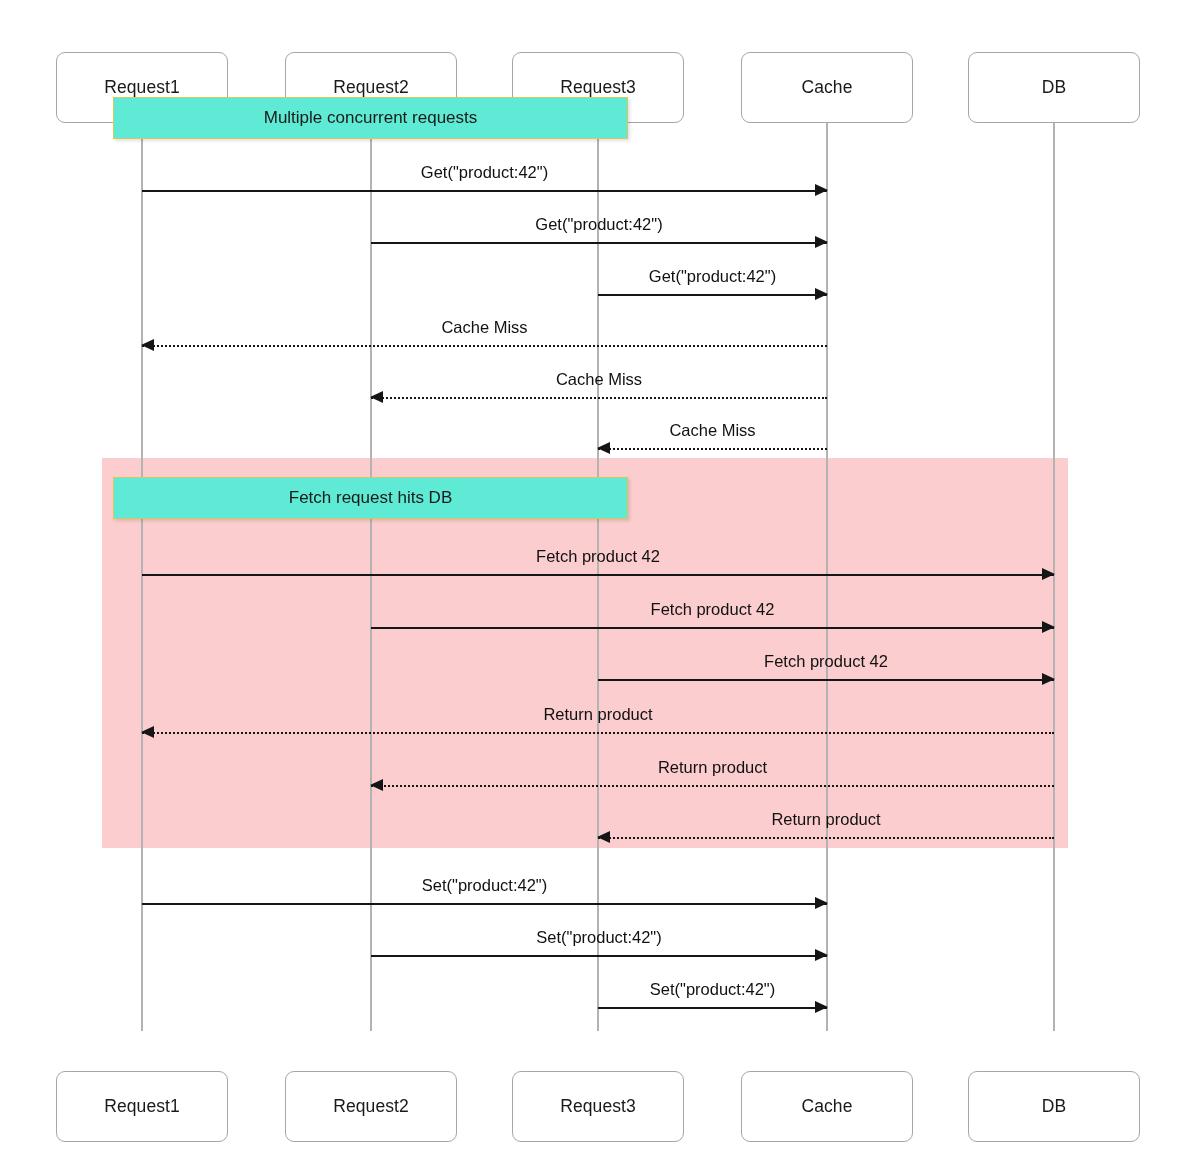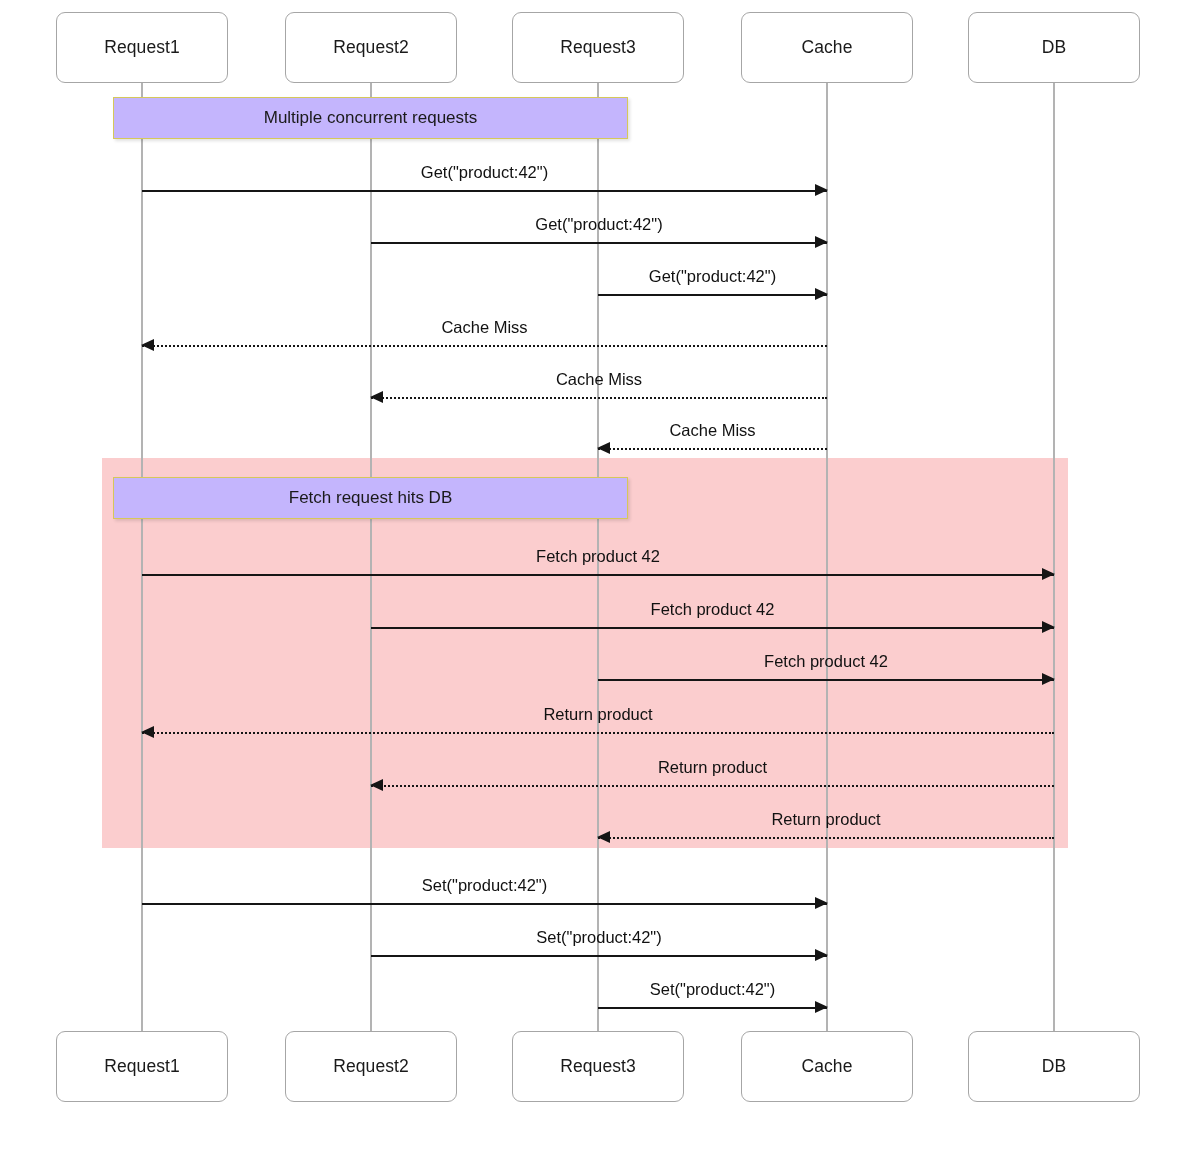--- a/index.html
+++ b/index.html
@@ -6,30 +6,31 @@
   body{font-family:"Liberation Sans","DejaVu Sans",sans-serif;}
   #stage{position:relative;width:1200px;height:1153px;background:#fff;overflow:hidden;}
 
   
   .participant{
     position:absolute;width:172px;height:71px;
     border:1.6px solid #a6a6a6;border-radius:9px;background:#ffffff;
     display:flex;align-items:center;justify-content:center;
     font-size:17.5px;color:#1a1a1a;letter-spacing:.1px;
     box-sizing:border-box;
+    margin-top:40px;
   }
   
   .lifeline{position:absolute;width:2px;background:#b3b3b3;}
 
   
   .highlight{position:absolute;background:#fbcdce;}
 
   
   .note{
-    position:absolute;background:#c4b5fd;border:1.3px solid #d6c85a;
+    position:absolute;background:#5eead4;border:1.3px solid #d6c85a;
     display:flex;align-items:center;justify-content:center;
     font-size:17px;color:#1a1a1a;box-sizing:border-box;
     box-shadow:2px 2px 3px rgba(0,0,0,.12);
   }
 
   
   .msg{position:absolute;height:1px;}
   .msg .shaft{position:absolute;left:0;right:0;top:0;height:0;}
   .msg.solid .shaft{border-top:2.1px solid #151515;}
   .msg.dotted .shaft{border-top:2.4px dotted #151515;}

